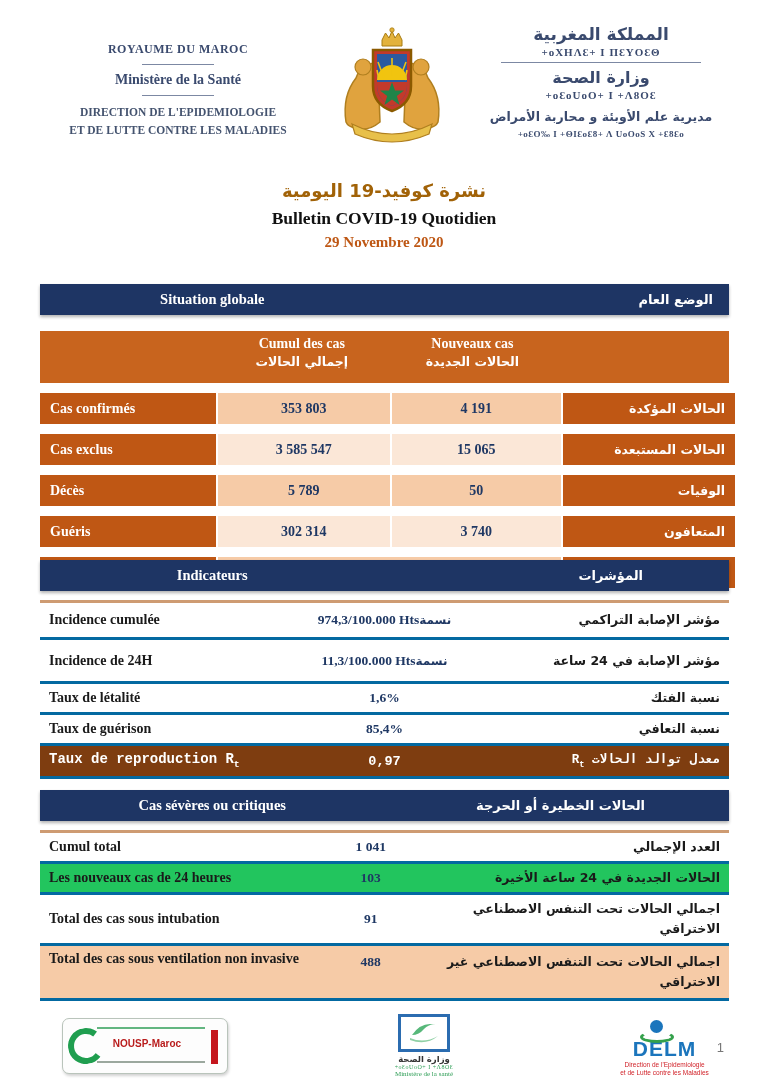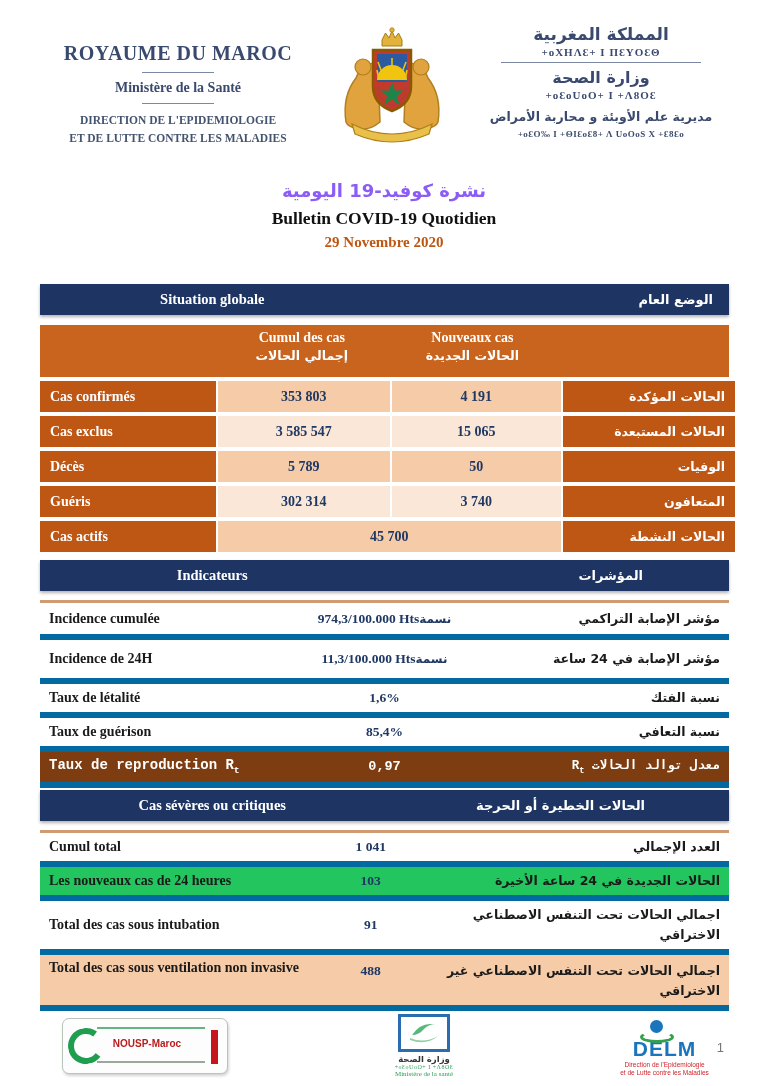--- a/index.html
+++ b/index.html
@@ -3,62 +3,62 @@
 <meta charset="utf-8">
 <style>
   * { margin:0; padding:0; box-sizing:border-box; }
   body { background:#e8e8e8; font-family:"Liberation Serif","DejaVu Serif",serif; }
   .page { position:relative; width:768px; height:1086px; margin:0 auto; background:#ffffff; overflow:hidden; }
   .ar { font-family:"DejaVu Sans",sans-serif; }
 
   
   .header { position:absolute; top:24px; left:42px; right:36px; display:flex; justify-content:space-between; }
   .hdr-left { width:272px; text-align:center; color:#3a4a6e; padding-top:18px; }
-  .hdr-left .l1 { font-size:20px; font-weight:bold; letter-spacing:.5px; }
+  .hdr-left .l1 { font-size:12px; font-weight:bold; letter-spacing:.5px; }
   .hdr-left .l2 { font-size:14px; font-weight:bold; }
   .hdr-left .l3 { font-size:11.5px; font-weight:bold; line-height:1.6; color:#44536f; }
   .divider { width:72px; height:1px; background:#7c88a3; margin:7px auto; }
   .crest { width:120px; height:132px; flex:0 0 auto; }
   .hdr-right { width:262px; text-align:center; color:#3a4a6e; }
   .hdr-right .a1 { font-size:17px; font-weight:bold; }
   .hdr-right .t1 { font-size:11px; font-weight:bold; letter-spacing:1px; padding-bottom:4px; border-bottom:1px solid #7c88a3; width:200px; margin:2px auto 5px; }
   .hdr-right .a2 { font-size:16px; font-weight:bold; }
   .hdr-right .t2 { font-size:11px; font-weight:bold; letter-spacing:1px; margin:2px 0 8px; }
   .hdr-right .a3 { font-size:12.5px; font-weight:bold; }
   .hdr-right .t3 { font-size:9px; font-weight:bold; letter-spacing:.5px; margin-top:5px; }
 
   
   .titleblock { position:absolute; top:180px; left:0; width:100%; text-align:center; }
-  .titleblock .t-ar { font-size:18px; font-weight:bold; color:#8b5cf6; }
+  .titleblock .t-ar { font-size:18px; font-weight:bold; color:#a16207; }
   .titleblock .t-fr { font-size:17.5px; font-weight:bold; color:#111; margin-top:7px; }
   .titleblock .t-date { font-size:15px; font-weight:bold; color:#be5714; margin-top:5px; }
 
   
   .section { position:absolute; left:40px; width:689px; }
   .navbar { position:relative; height:31px; background:#1e3564; box-shadow:0 2px 3px rgba(0,0,0,.3); }
   .navbar .fr { position:absolute; left:0; top:0; width:50%; line-height:31px; text-align:center; color:#fff; font-size:14.5px; font-weight:bold; }
   .navbar .arl { position:absolute; top:0; line-height:31px; color:#fff; font-size:13px; font-weight:bold; }
 
   
-  .sg-table { margin-top:10px; display:flex; flex-direction:column; row-gap:4px; }
+  .sg-table { margin-top:16px; display:flex; flex-direction:column; row-gap:10px; }
   .sg-hdr { display:grid; grid-template-columns:25.5% 25% 24.5% 25%; background:#c8641e; height:52px; }
   .sg-hdr .colhead { text-align:center; color:#fff; padding-top:5px; }
   .sg-hdr .colhead .fr { font-size:14px; font-weight:bold; }
   .sg-hdr .colhead .arc { font-size:12.5px; font-weight:bold; margin-top:2px; }
   .sg-row { display:grid; grid-template-columns:25.5% 25% 24.5% 25%; column-gap:2px; height:31px; }
   .sg-row .lbl { background:#bf5714; color:#fff; font-weight:bold; font-size:14px; line-height:31px; padding-left:10px; }
   .sg-row .albl { background:#bf5714; color:#fff; font-weight:bold; font-size:12.5px; line-height:31px; padding-right:10px; text-align:right; }
   .sg-row .val { text-align:center; line-height:31px; color:#1f3864; font-weight:bold; font-size:14px; }
   .sg-row .val.merged { grid-column:2 / 4; }
   .bg-a { background:#f6cba7; }
   .bg-b { background:#fbe7d7; }
 
   
   .ln-table { margin-top:9px; border-top:3px solid #ce9b72; }
-  .ln-row { display:grid; align-items:center; border-bottom:6px solid #0369a1; background:#fff; }
+  .ln-row { display:grid; align-items:center; border-bottom:3px solid #0369a1; background:#fff; }
   .ind .ln-row { grid-template-columns:37% 26% 37%; }
   .sev .ln-row { grid-template-columns:40% 16% 44%; }
   .ln-row .lfr { font-size:14px; font-weight:bold; color:#1a1a1a; padding:4px 4px 4px 9px; line-height:1.25; }
   .ln-row .lval { text-align:center; font-size:13.5px; font-weight:bold; color:#1f3864; }
   .ln-row .lar { text-align:right; font-size:12.5px; font-weight:bold; color:#1a1a1a; padding:4px 9px 4px 4px; line-height:1.6; }
   .ln-row.dark { background:#7e3d10; }
   .ln-row.dark .lfr, .ln-row.dark .lval, .ln-row.dark .lar { color:#fff;font-family:Liberation Mono, monospace; }
   .ln-row .unit-ar { font-size:12px; margin-left:0; }
   sub { font-size:70%; }
 

